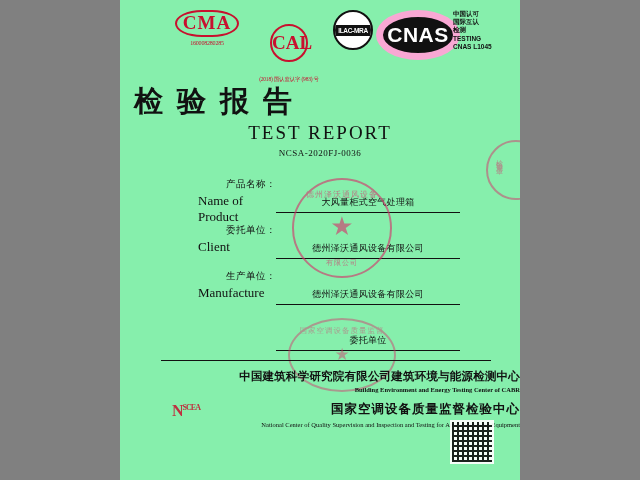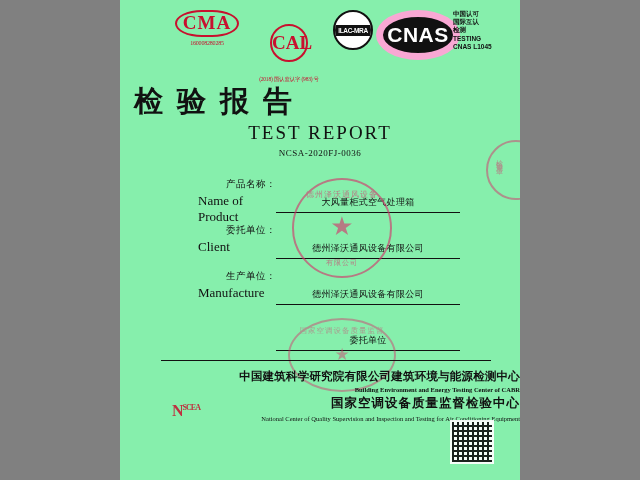--- a/index.html
+++ b/index.html
@@ -226,21 +226,21 @@
   .footer .org-en {
     font-size: 6.5px;
     color: #111;
     margin-top: 2px;
     font-family: "Liberation Serif", serif;
     font-weight: bold;
   }
   .footer .org-cn2 {
     font-size: 12.5px;
     color: #111;
-    margin-top: 2px;
+    margin-top: 8px;
     font-family: "DejaVu Sans", sans-serif;
     letter-spacing: 1px;
     font-weight: bold;
   }
   .footer .org-en2 {
     font-size: 6.5px;
     color: #111;
     margin-top: 3px;
     font-family: "Liberation Serif", serif;
   }

